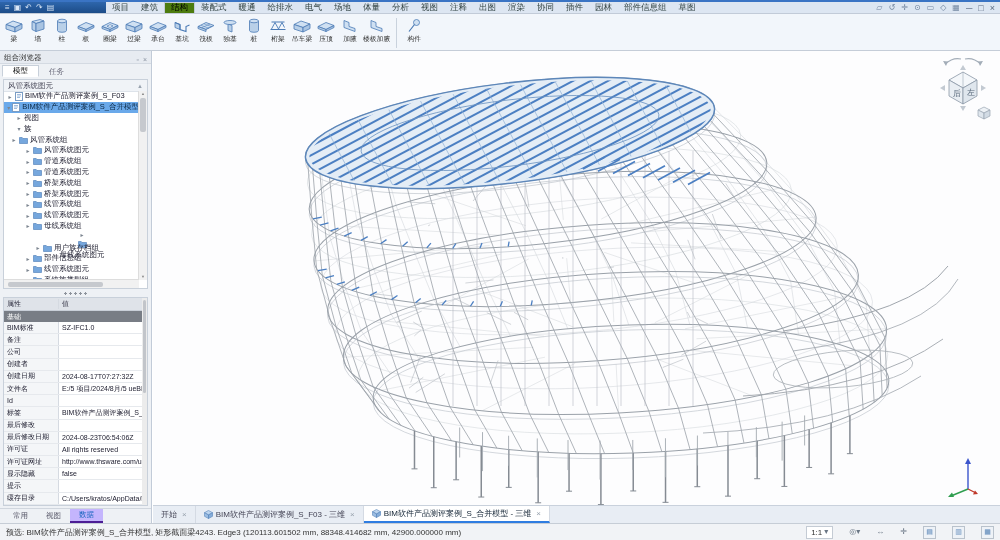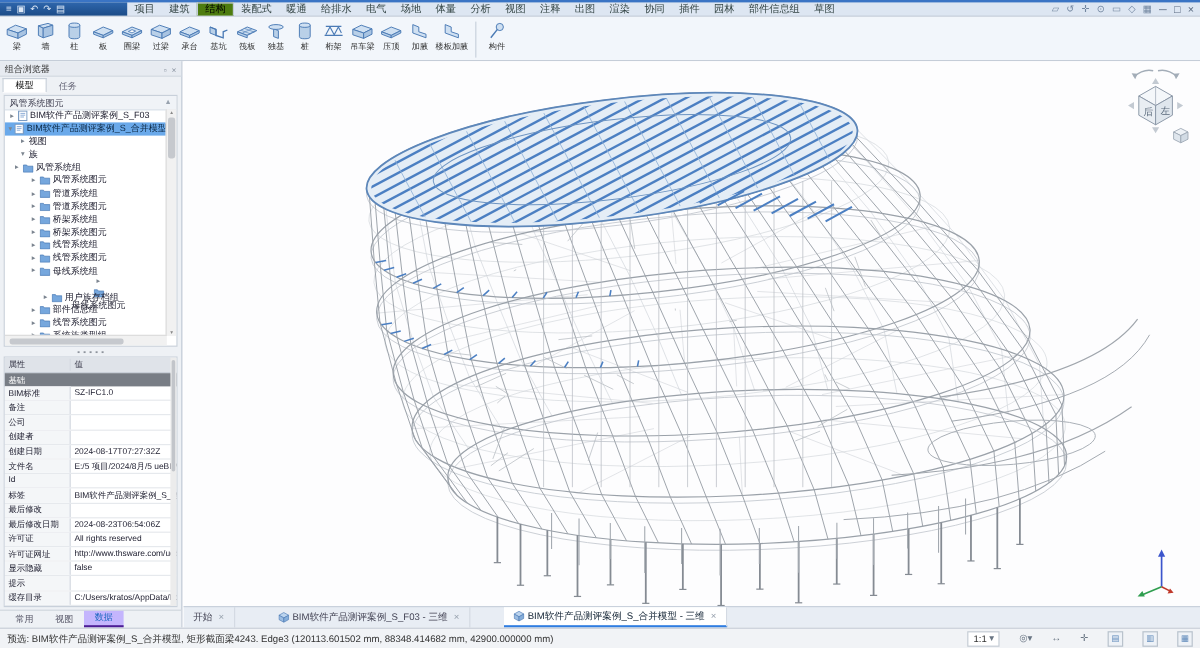--- a/index.html
+++ b/index.html
@@ -63,21 +63,21 @@
   #panel-bottom-tabs{margin-top:auto;height:14px;flex:0 0 14px;display:flex;align-items:stretch;border-top:1px solid #d0d6de;background:#eef1f5;padding-left:4px;}
   .btab{padding:0 9px;display:flex;align-items:center;color:#556;}
   .btab.active{color:#1a66c0;border-bottom:2px solid #4c1d95;background:#c4b5fd;box-sizing:border-box;}
   
   #canvas{position:absolute;left:153px;top:51px;right:0;bottom:35px;background:#fdfdfe;overflow:hidden;}
   #model{position:absolute;left:0;top:0;}
   #viewcube{position:absolute;right:6px;top:4px;}
   #axis{position:absolute;right:16px;bottom:6px;}
   
   #doctabs{position:absolute;left:153px;right:0;bottom:17px;height:18px;background:#e8edf4;border-top:1px solid #c9d1dc;
-    display:flex;align-items:stretch;font-size:8px;color:#445;box-sizing:border-box;gap:28px;}
+    display:flex;align-items:stretch;font-size:8px;color:#445;box-sizing:border-box;}
   .dtab{display:flex;align-items:center;gap:3px;padding:0 8px;border-right:1px solid #d4dae3;white-space:nowrap;}
   .dtab .close{color:#98a2ae;margin-left:2px;}
   .dtab.active{background:#fff;border-bottom:2px solid #2f7de1;color:#123;box-sizing:border-box;}
   
   #statusbar{position:absolute;left:0;right:0;bottom:0;height:17px;background:#f1f3f6;border-top:1px solid #c6cdd6;
     display:flex;align-items:center;font-size:8px;color:#333;padding:0 6px;gap:16px;box-sizing:border-box;}
   #status-text{flex:1;white-space:nowrap;overflow:hidden;}
   .scalebox{display:flex;align-items:center;gap:2px;border:1px solid #c4cbd4;background:#fff;padding:0 4px;height:11px;justify-content:center;}
   .sicon{color:#6a7684;font-size:8px;line-height:10px;}
   .sbox{border:1px solid #b9c2cc;background:#eef2f7;color:#5a86b8;width:11px;height:11px;display:flex;align-items:center;justify-content:center;font-size:7px;}

